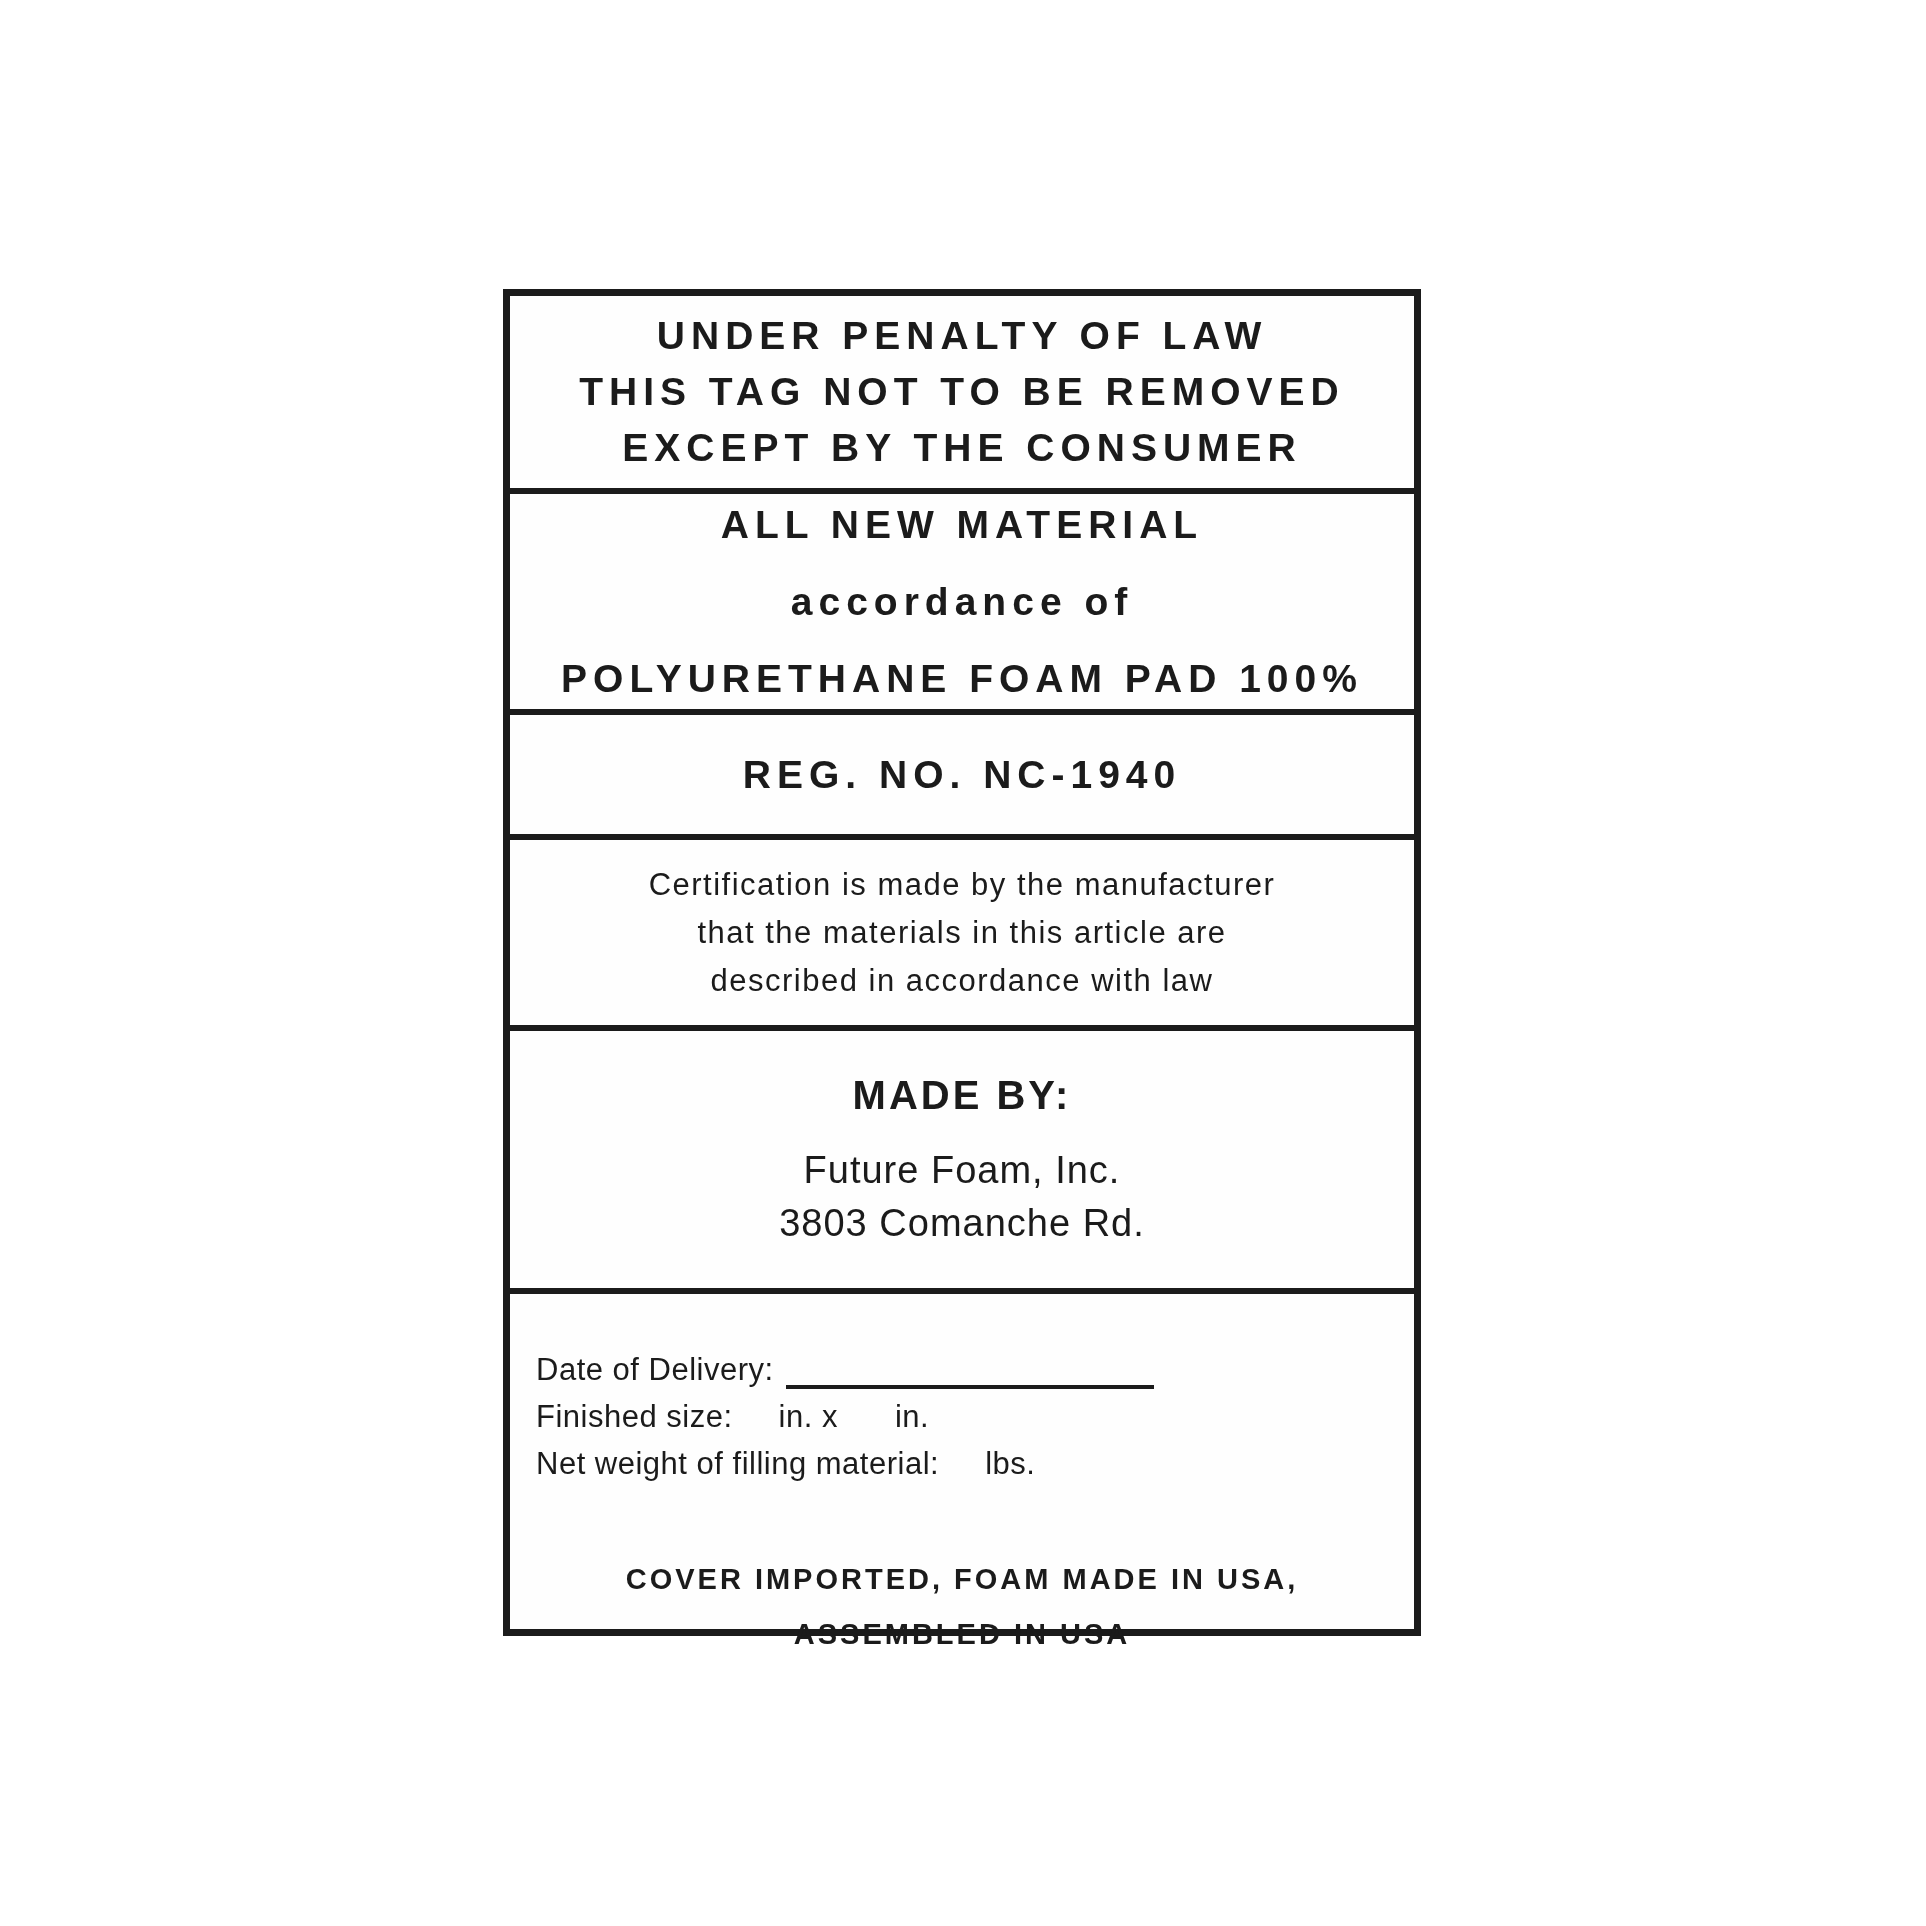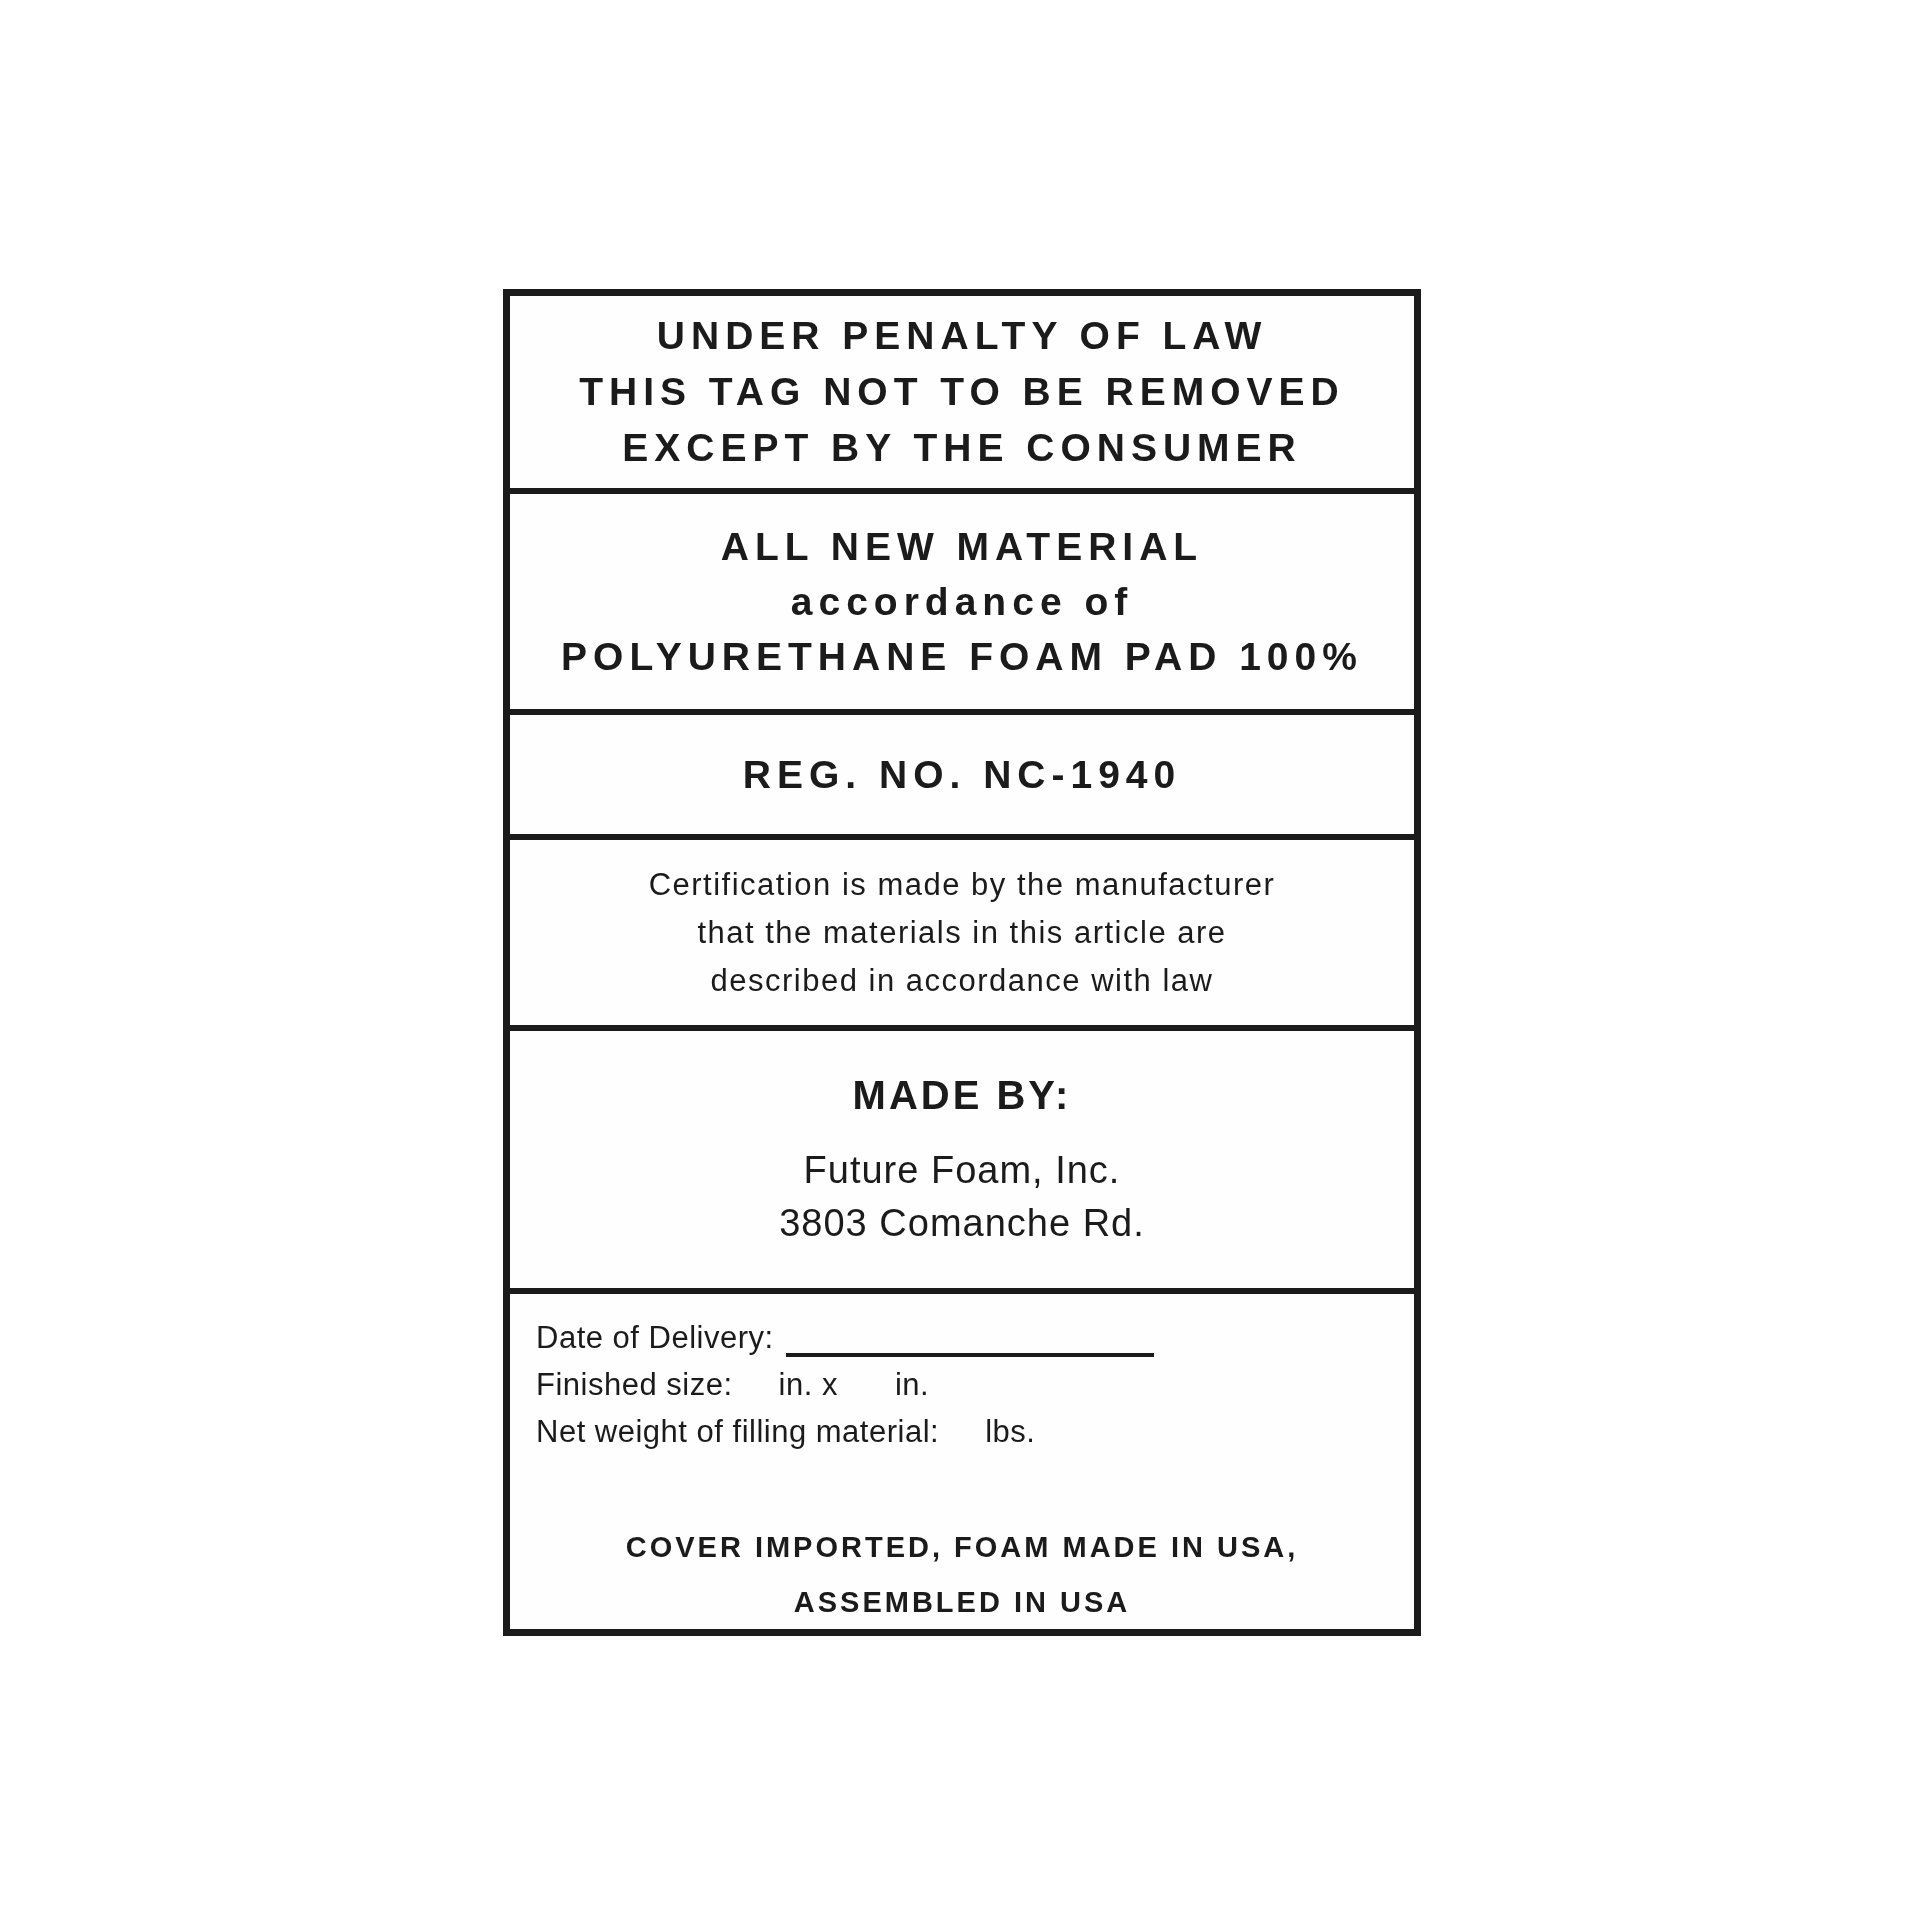--- a/index.html
+++ b/index.html
@@ -30,24 +30,24 @@
   .sec {
     box-sizing: border-box;
     display: flex;
     flex-direction: column;
     justify-content: center;
     align-items: center;
     text-align: center;
     border-bottom: 6px solid #1b1b1b;
     flex: 0 0 auto;
   }
-  .sec:last-child { border-bottom: none; }
+  .sec:last-child { border-bottom: none; margin-top: 32px; }
 
   .sec-penalty   { height: 198px; }
-  .sec-material  { height: 221px; }
+  .sec-material  { height: 221px; gap: 22px; }
   .sec-reg       { height: 125px; }
   .sec-cert      { height: 191px; }
   .sec-madeby    { height: 263px; }
   .sec-fill      { height: 358px; justify-content: flex-start; align-items: stretch; text-align: left; padding: 20px 0 22px 0; }
 
   .big-bold {
     font-weight: bold;
     font-size: 39px;
     line-height: 56px;
     letter-spacing: 6px;

